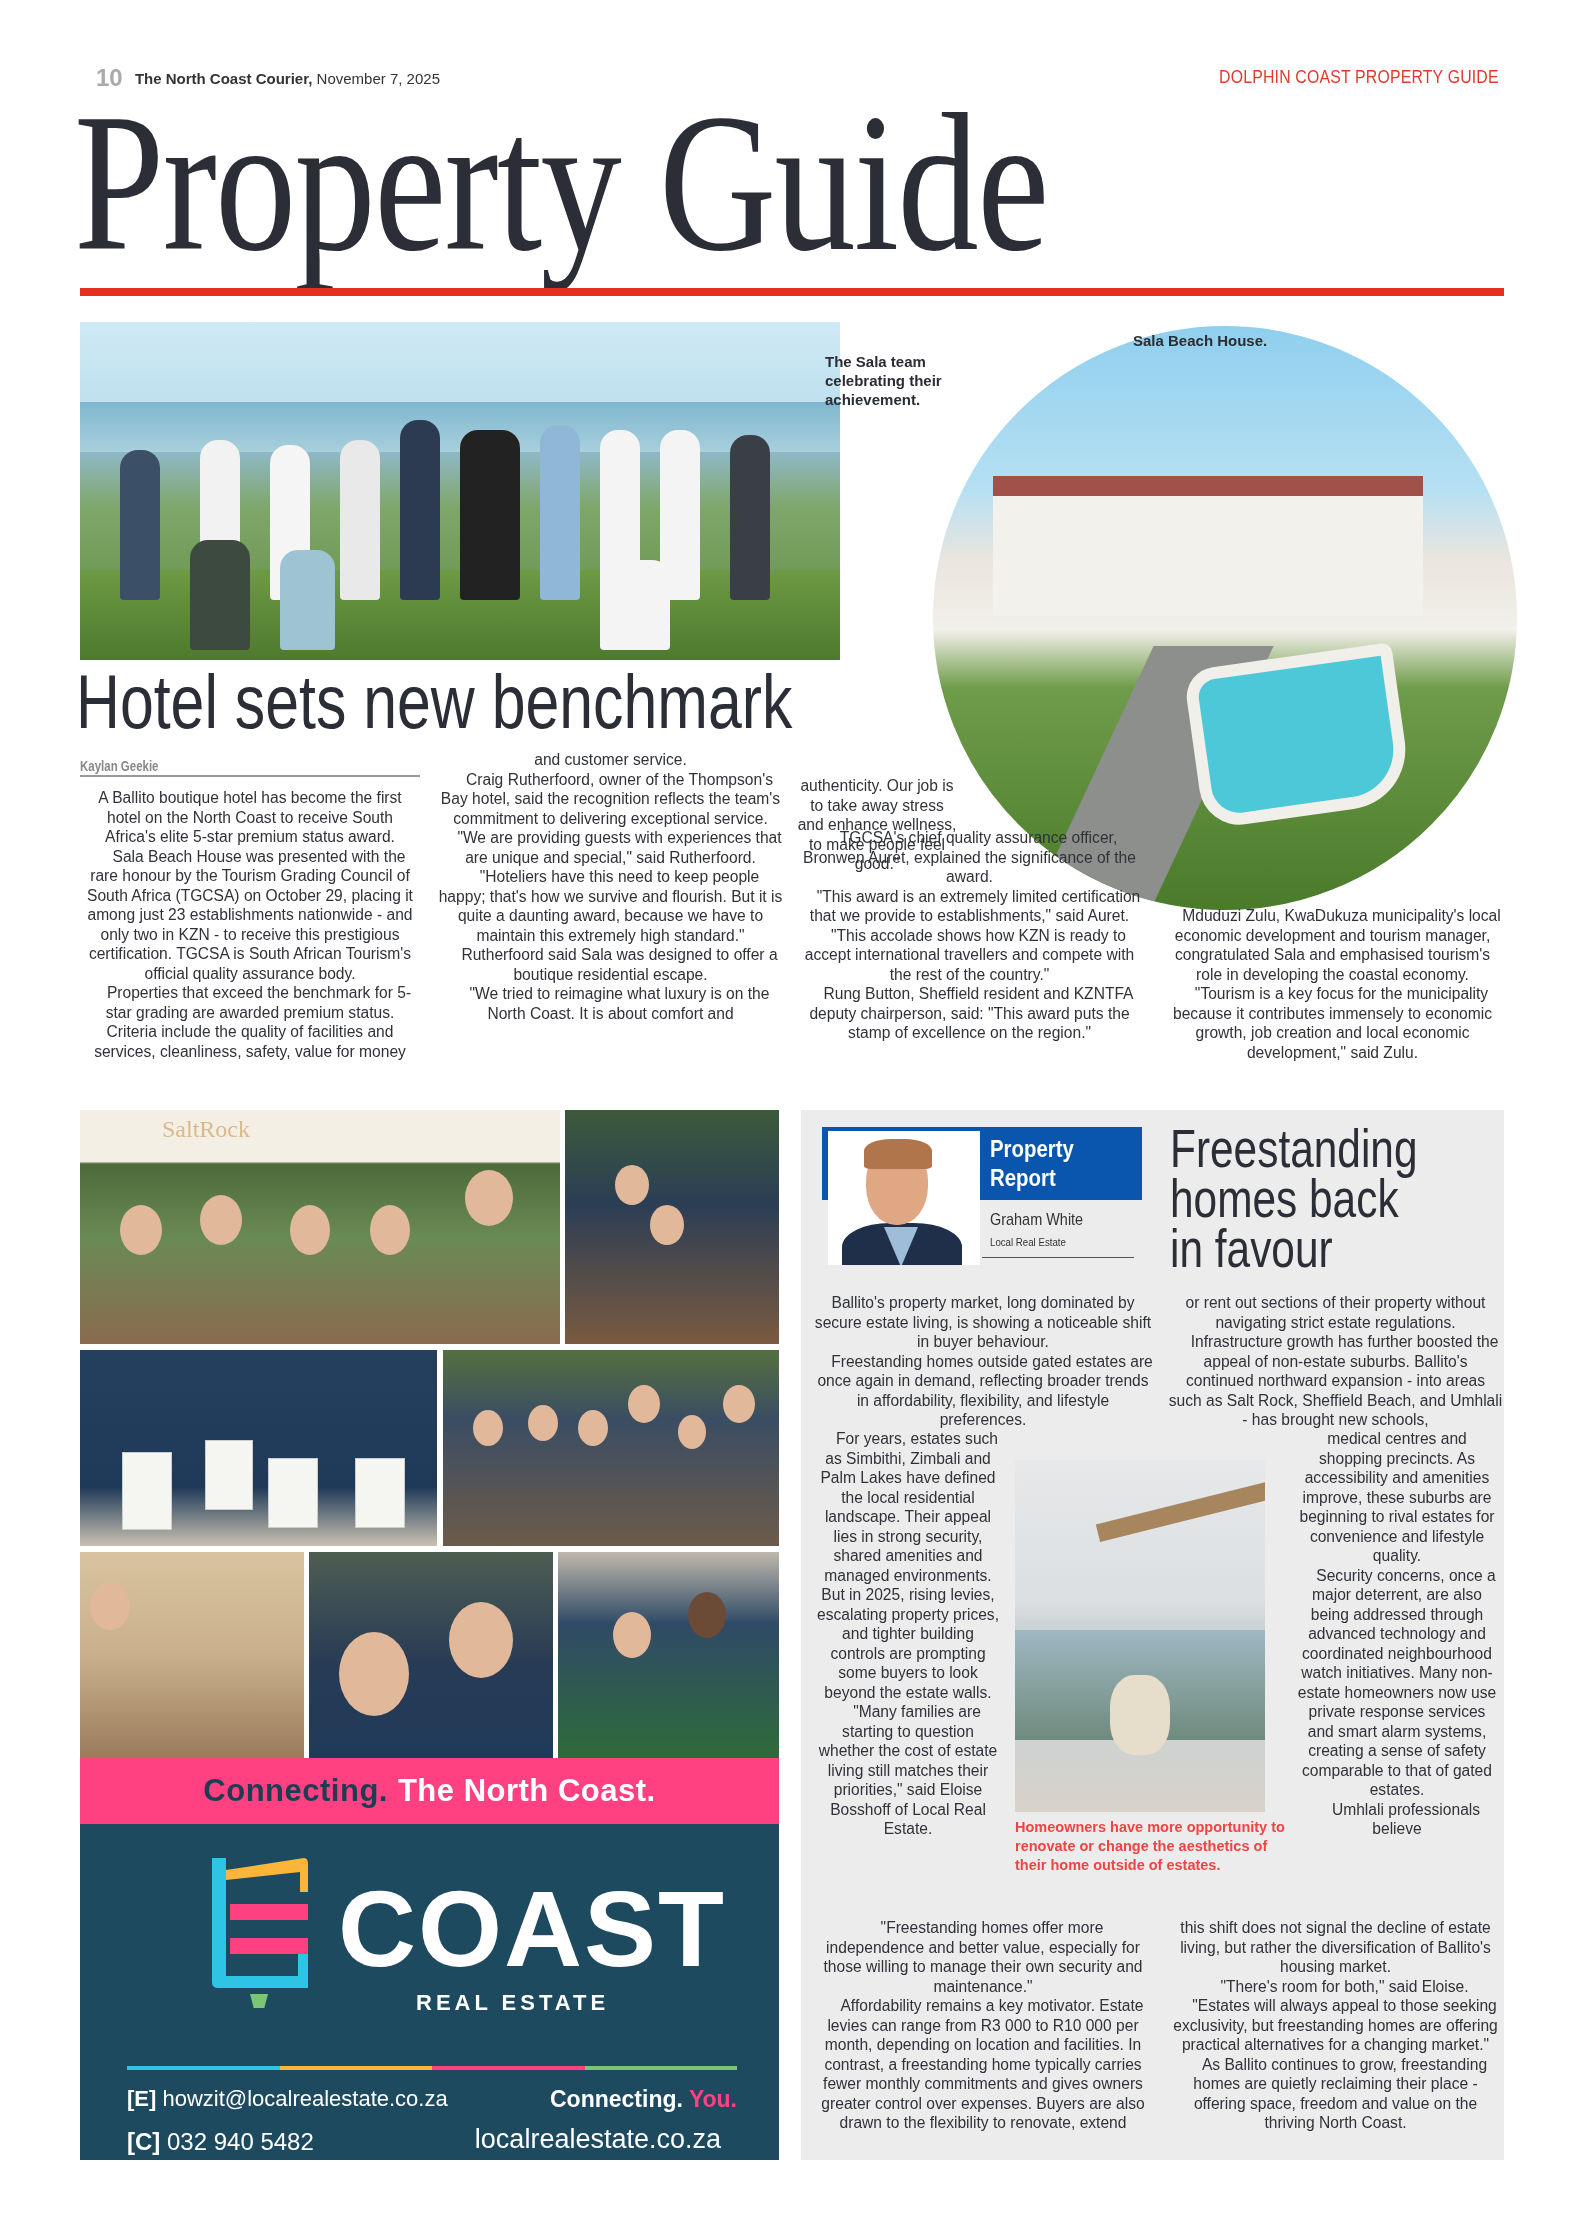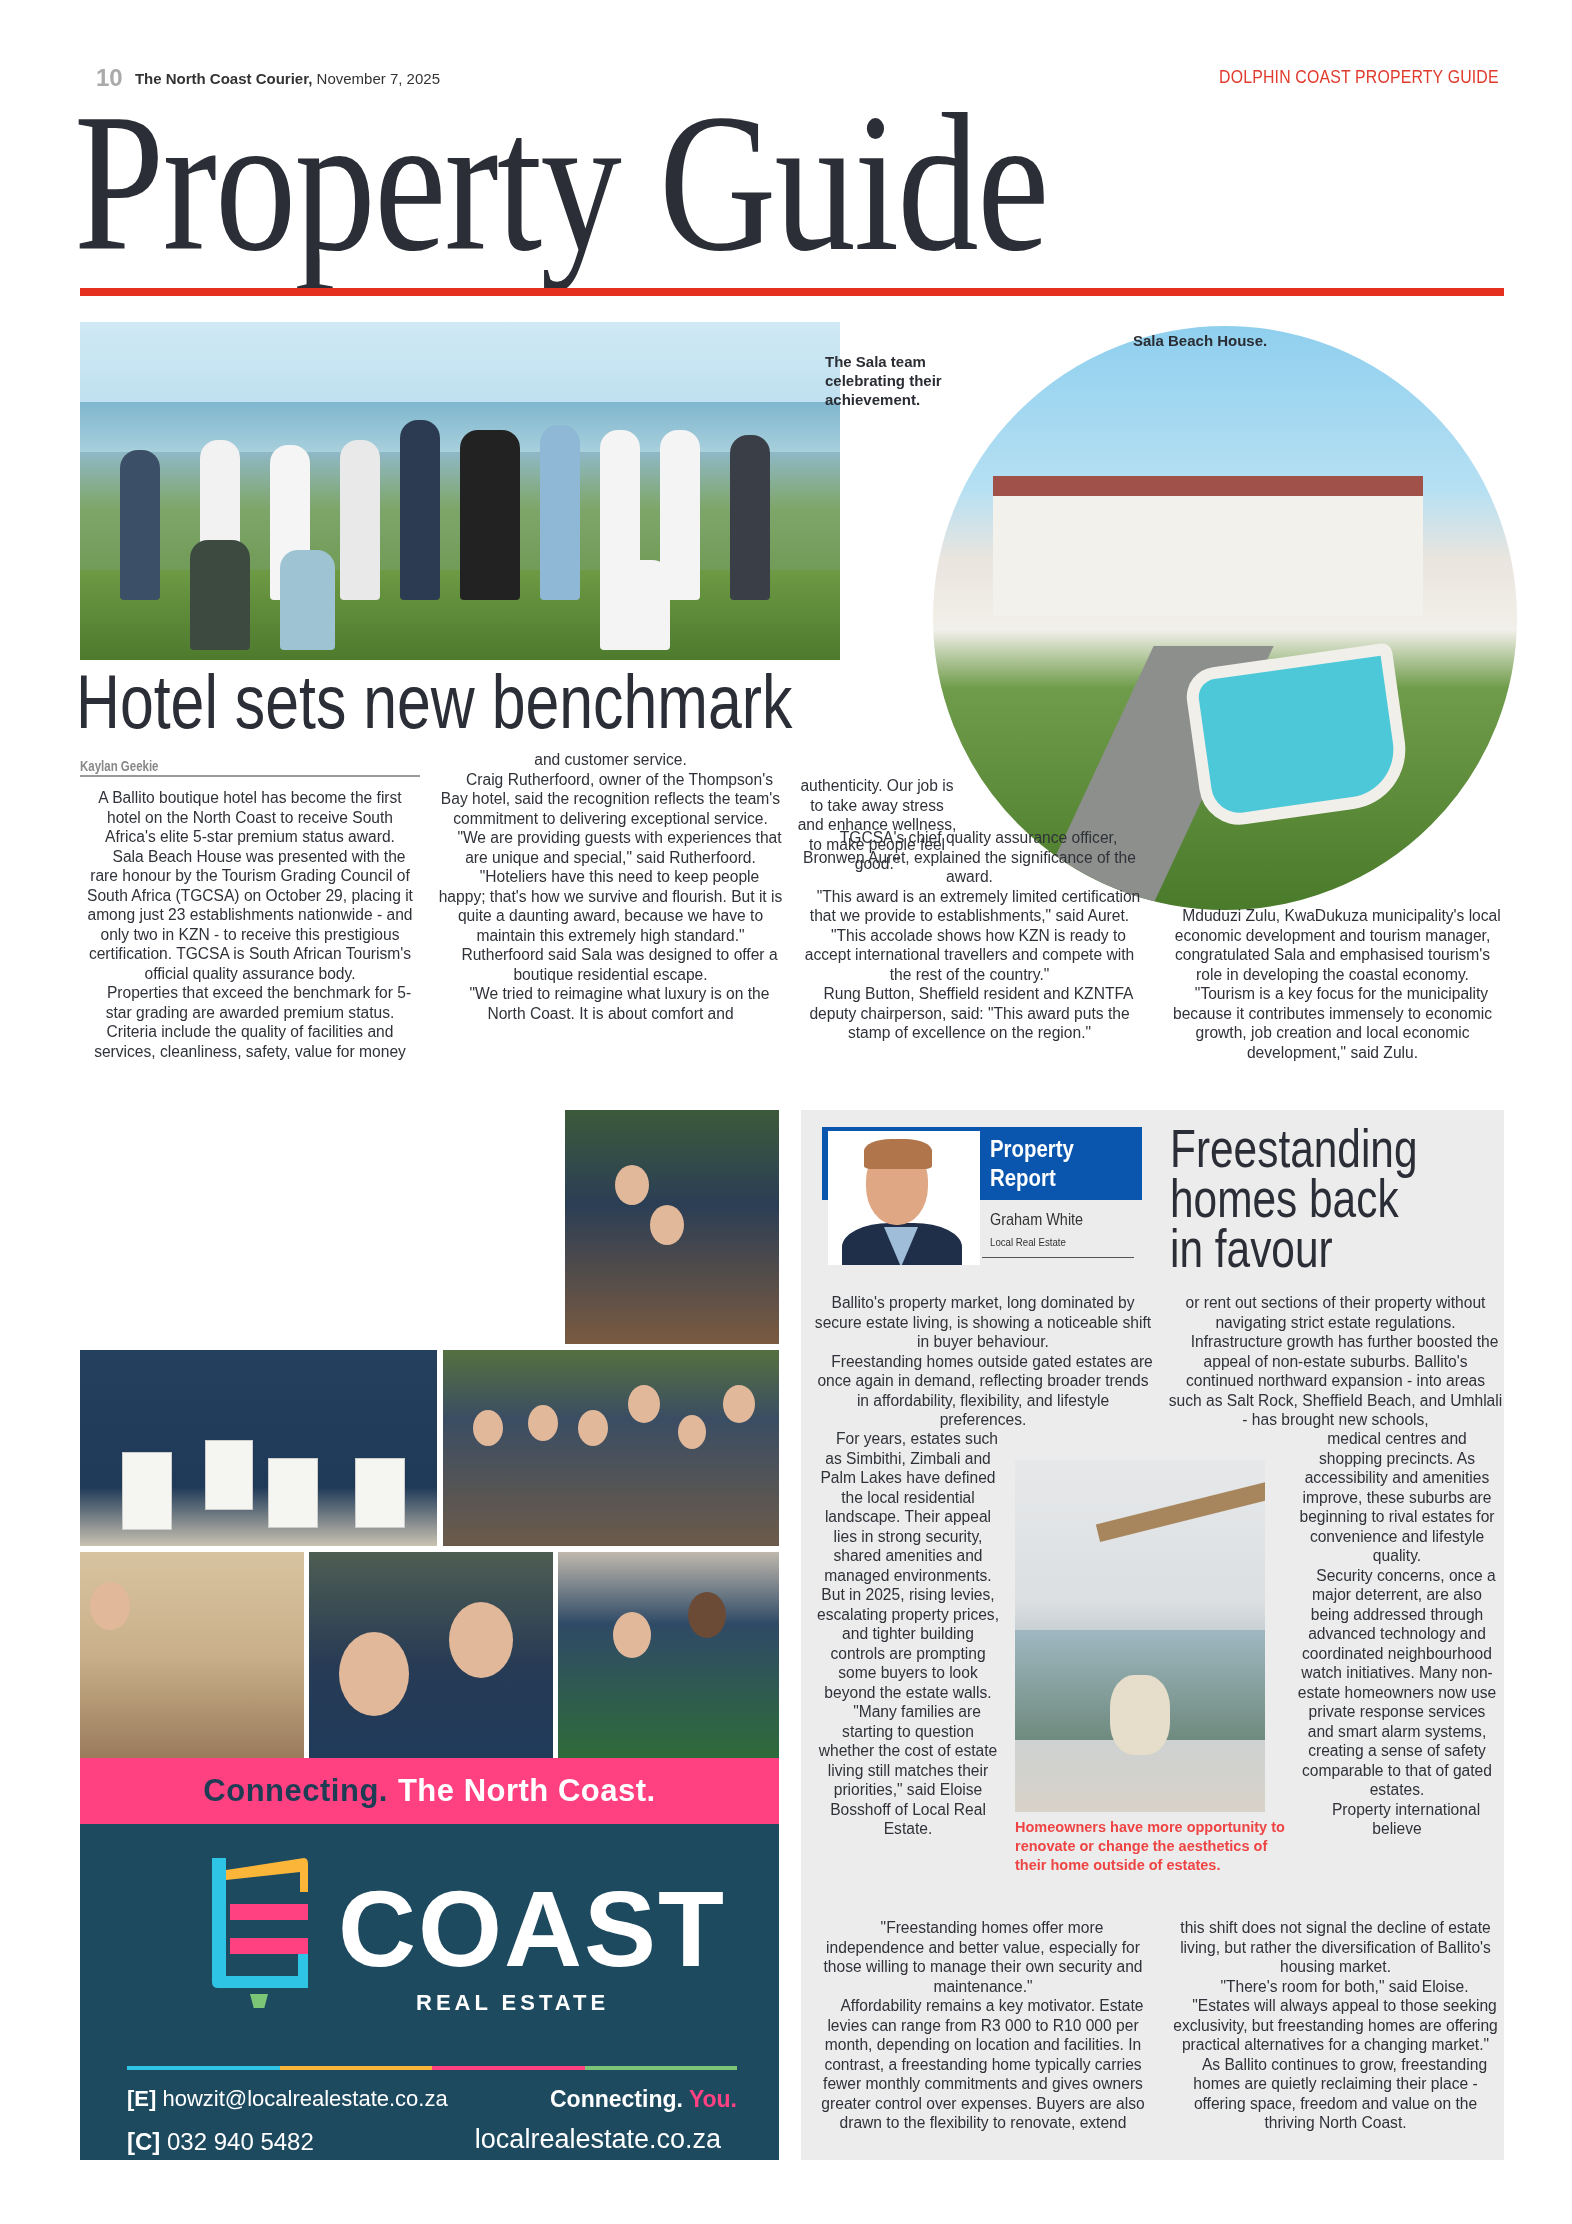--- a/index.html
+++ b/index.html
@@ -157,20 +157,28 @@
   <p class="ind">"This award is an extremely limited certification that we provide to establishments," said Auret.</p>
   <p class="ind">"This accolade shows how KZN is ready to accept international travellers and compete with the rest of the country."</p>
   <p class="ind">Rung Button, Sheffield resident and KZNTFA deputy chairperson, said: "This award puts the stamp of excellence on the region."</p>
 </div>
 <div class="abs col" style="left:1160px;top:906px;width:345px;">
   <p class="ind">Mduduzi Zulu, KwaDukuza municipality's local economic development and tourism manager, congratulated Sala and emphasised tourism's role in developing the coastal economy.</p>
   <p class="ind">"Tourism is a key focus for the municipality because it contributes immensely to economic growth, job creation and local economic development," said Zulu.</p>
 </div>
 
 <div class="abs collage">
+  <div class="tile t1">
+    <div class="saltrock">SaltRock</div>
+    <div class="face" style="left:40px;top:95px;width:42px;height:50px;"></div>
+    <div class="face" style="left:120px;top:85px;width:42px;height:50px;"></div>
+    <div class="face" style="left:210px;top:95px;width:40px;height:50px;"></div>
+    <div class="face" style="left:290px;top:95px;width:40px;height:50px;"></div>
+    <div class="face" style="left:385px;top:60px;width:48px;height:56px;"></div>
+  </div>
   <div class="tile t2">
     <div class="face" style="left:50px;top:55px;width:34px;height:40px;"></div>
     <div class="face" style="left:85px;top:95px;width:34px;height:40px;"></div>
   </div>
   <div class="tile t3">
     <div class="sign" style="left:42px;top:102px;width:50px;height:78px;"></div>
     <div class="sign" style="left:125px;top:90px;width:48px;height:70px;"></div>
     <div class="sign" style="left:188px;top:108px;width:50px;height:70px;"></div>
     <div class="sign" style="left:275px;top:108px;width:50px;height:70px;"></div>
   </div>
@@ -272,20 +280,20 @@
 </div>
 <div class="abs reno-caption">Homeowners have more opportunity to renovate or change the aesthetics of their home outside of estates.</div>
 
 <div class="abs col" style="left:1168px;top:1293px;width:335px;">
   <p>or rent out sections of their property without navigating strict estate regulations.</p>
   <p class="ind">Infrastructure growth has further boosted the appeal of non-estate suburbs. Ballito's continued northward expansion - into areas such as Salt Rock, Sheffield Beach, and Umhlali - has brought new schools,</p>
 </div>
 <div class="abs col" style="left:1297px;top:1429px;width:200px;">
   <p>medical centres and shopping precincts. As accessibility and amenities improve, these suburbs are beginning to rival estates for convenience and lifestyle quality.</p>
   <p class="ind">Security concerns, once a major deterrent, are also being addressed through advanced technology and coordinated neighbourhood watch initiatives. Many non-estate homeowners now use private response services and smart alarm systems, creating a sense of safety comparable to that of gated estates.</p>
-  <p class="ind">Property international believe</p>
+  <p class="ind">Umhlali professionals believe</p>
 </div>
 <div class="abs col" style="left:1168px;top:1918px;width:335px;">
   <p>this shift does not signal the decline of estate living, but rather the diversification of Ballito's housing market.</p>
   <p class="ind">"There's room for both," said Eloise.</p>
   <p class="ind">"Estates will always appeal to those seeking exclusivity, but freestanding homes are offering practical alternatives for a changing market."</p>
   <p class="ind">As Ballito continues to grow, freestanding homes are quietly reclaiming their place - offering space, freedom and value on the thriving North Coast.</p>
 </div>
 
 </body></html>

